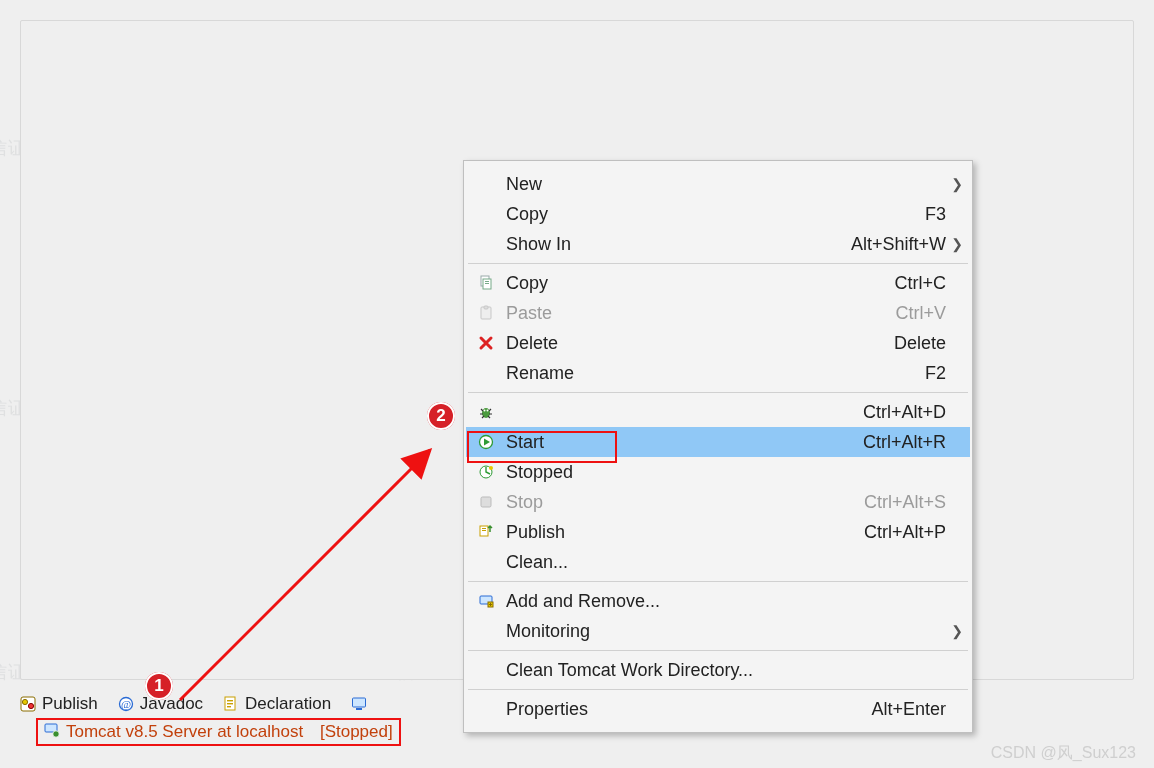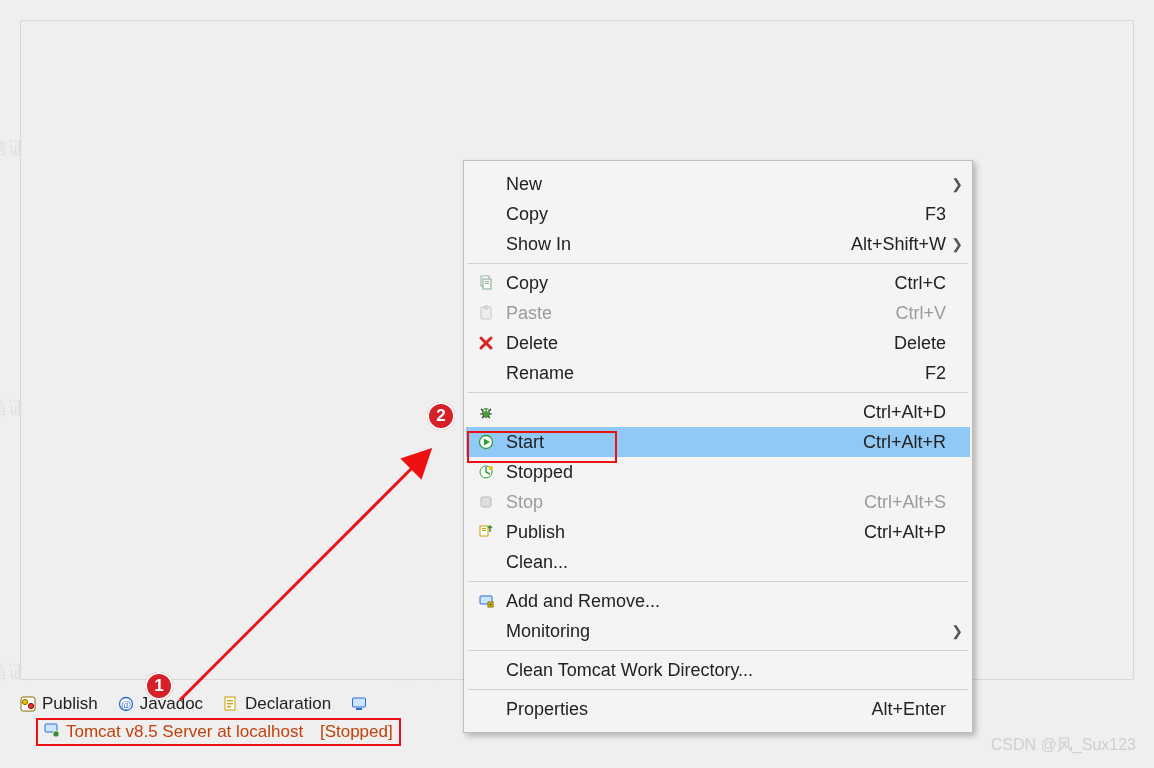--- a/index.html
+++ b/index.html
@@ -119,21 +119,21 @@
     align-items: center;
     justify-content: center;
     box-shadow: 0 0 0 2px #fff inset;
   }
   .arrow-svg { position:absolute; pointer-events:none; }
 
   
   .csdn {
     position:absolute;
     right: 18px;
-    bottom: 12px;
+    bottom: 4px;
     font-size: 16px;
     color: #cfcfcf;
     font-family: "Microsoft YaHei", sans-serif;
   }
 
 </style>
 </head>
 <body>
 
 <div class="wm-row" style="top:136px; left:-30px;">

